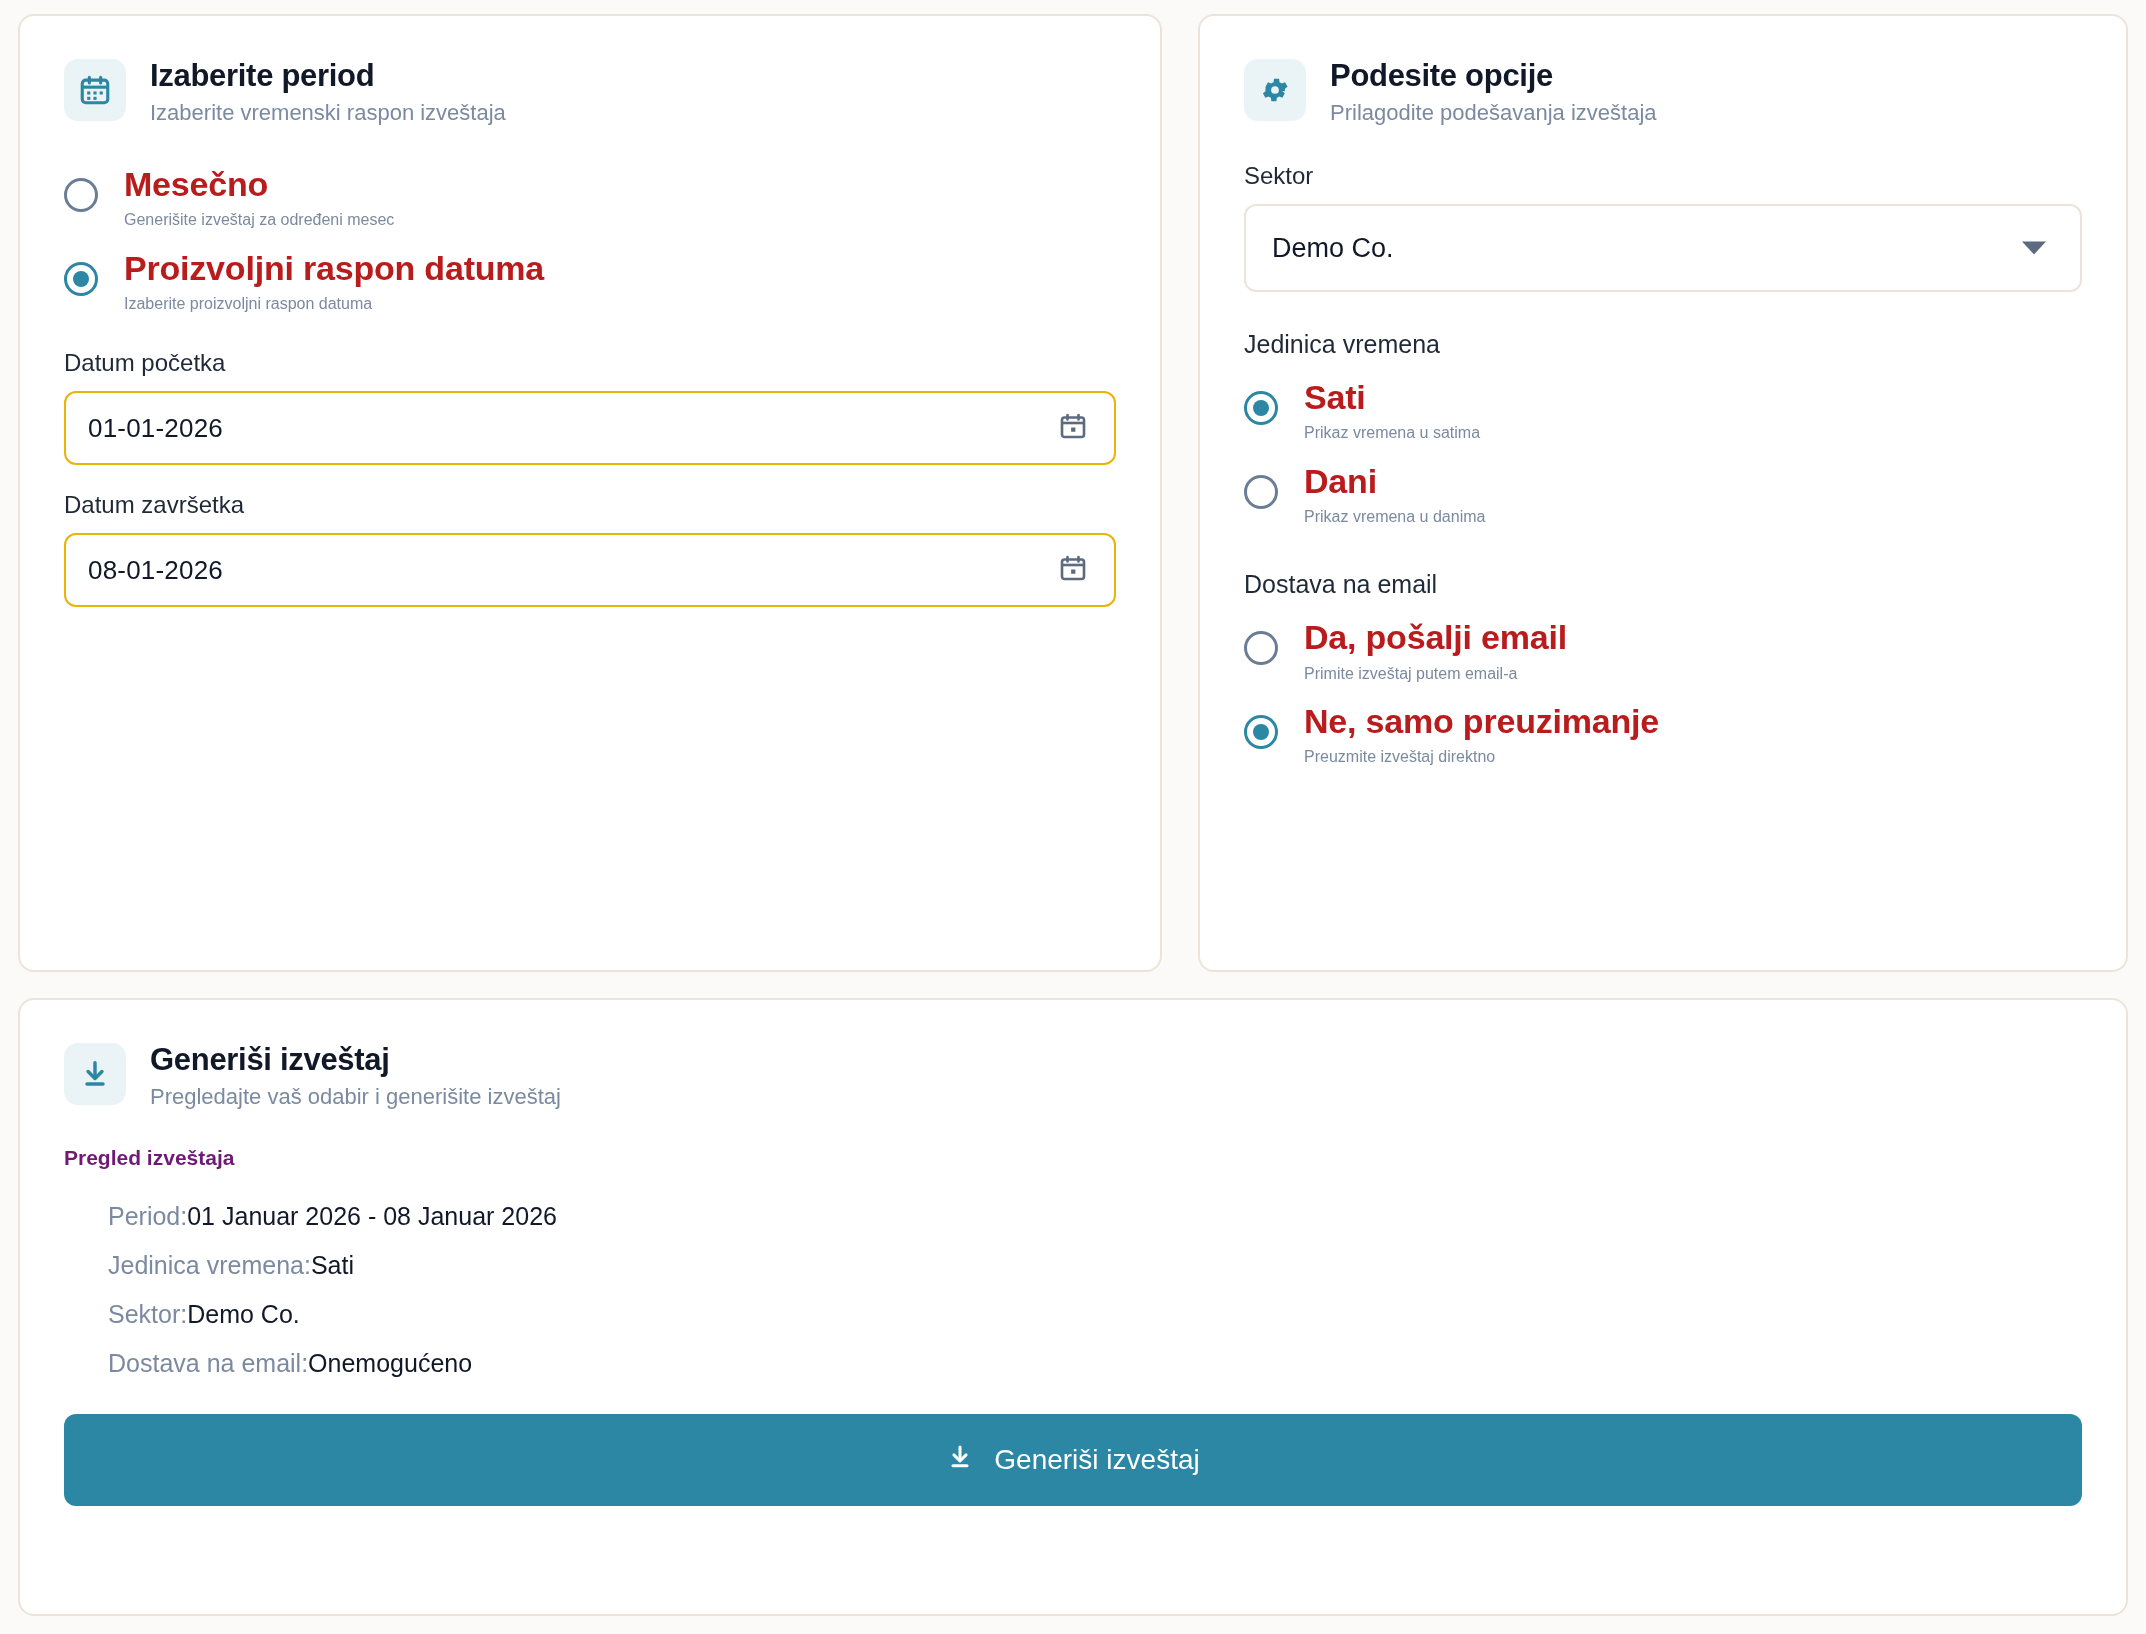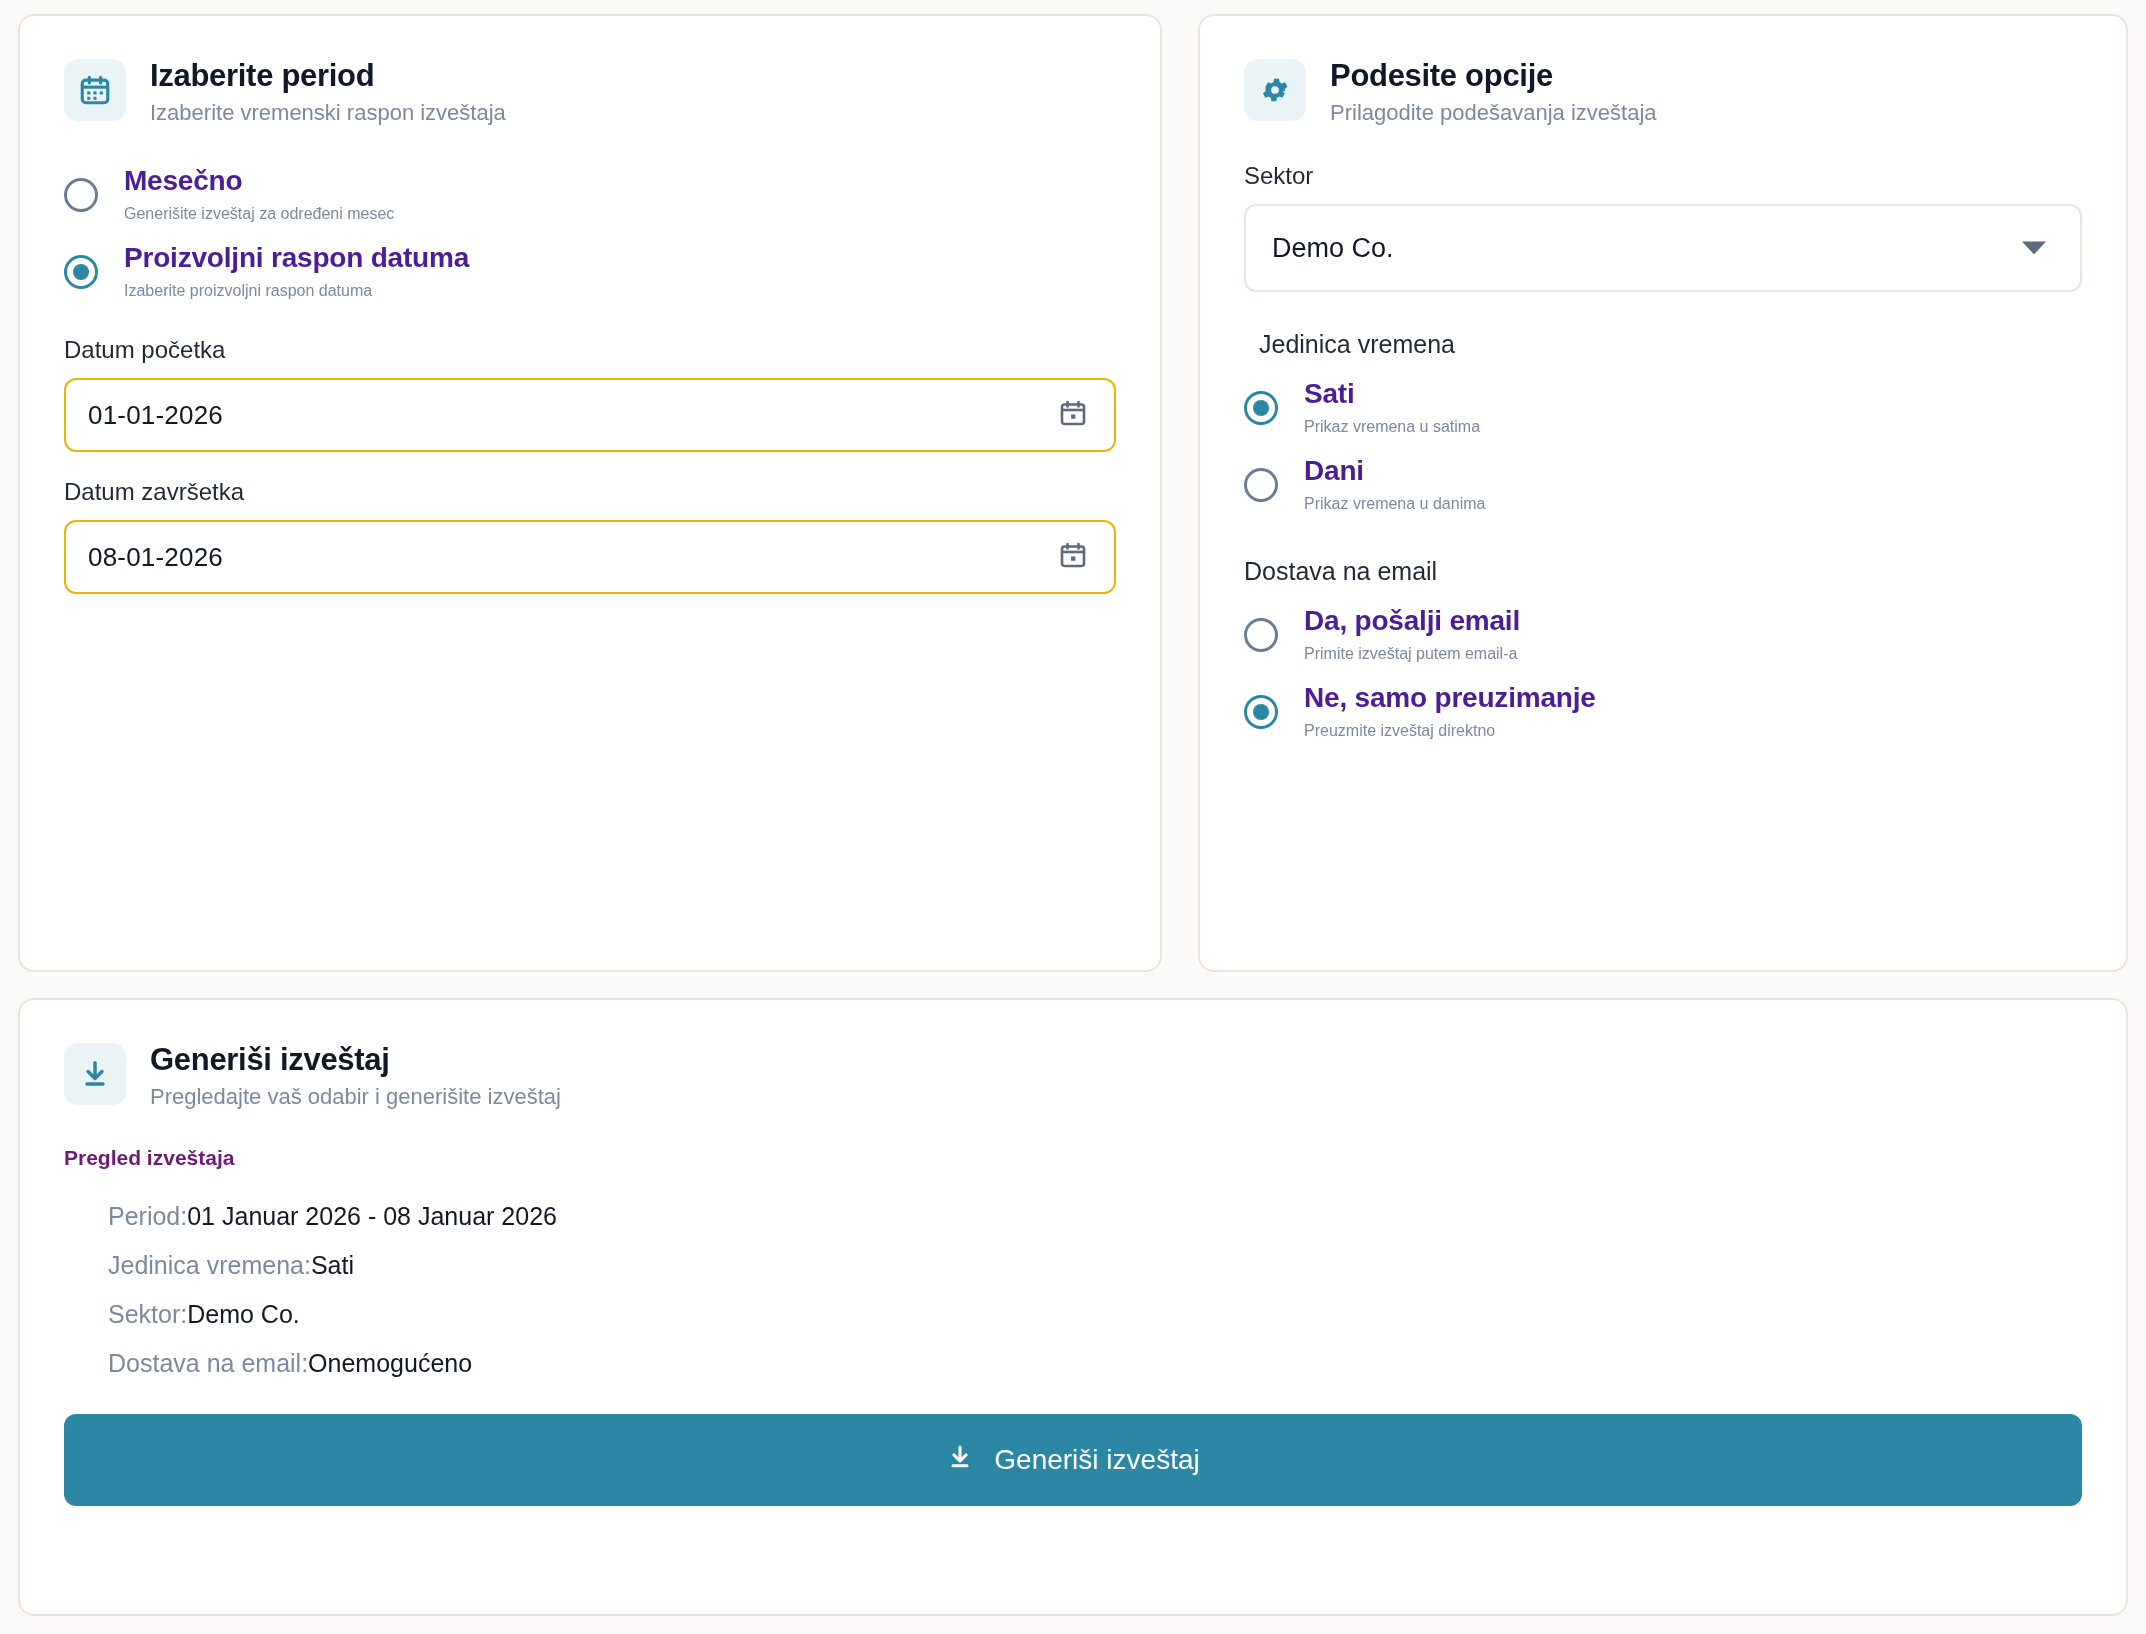--- a/index.html
+++ b/index.html
@@ -90,23 +90,23 @@
     content: "";
     position: absolute;
     left: 50%; top: 50%;
     width: 16px; height: 16px;
     border-radius: 50%;
     background: #2b87a3;
     transform: translate(-50%,-50%);
   }
   .radio-texts { display: flex; flex-direction: column; gap: 7px; }
   .radio-label {
-    font-size: 28px;
+    font-size: 34px;
     font-weight: bold;
-    color: #4c1d95;
+    color: #b91c1c;
     line-height: 1.1;
     letter-spacing: -0.2px;
   }
   .radio-desc {
     font-size: 16px;
     color: #7b8aa0;
     line-height: 1.2;
   }
 
   
@@ -160,21 +160,21 @@
     border-right: 12px solid transparent;
     border-top: 13px solid #5c6b80;
   }
 
   .group-label {
     font-size: 25px;
     color: #1f2937;
     margin: 34px 0 16px 0;
     display: block;
   }
-  .group-label.first { margin-top: 38px; margin-left: 15px; }
+  .group-label.first { margin-top: 38px; }
 
   
   .sub-title {
     font-size: 21px;
     font-weight: bold;
     color: #701a75;
     margin-bottom: 22px;
   }
   .summary { display: flex; flex-direction: column; }
   .sum-row {

